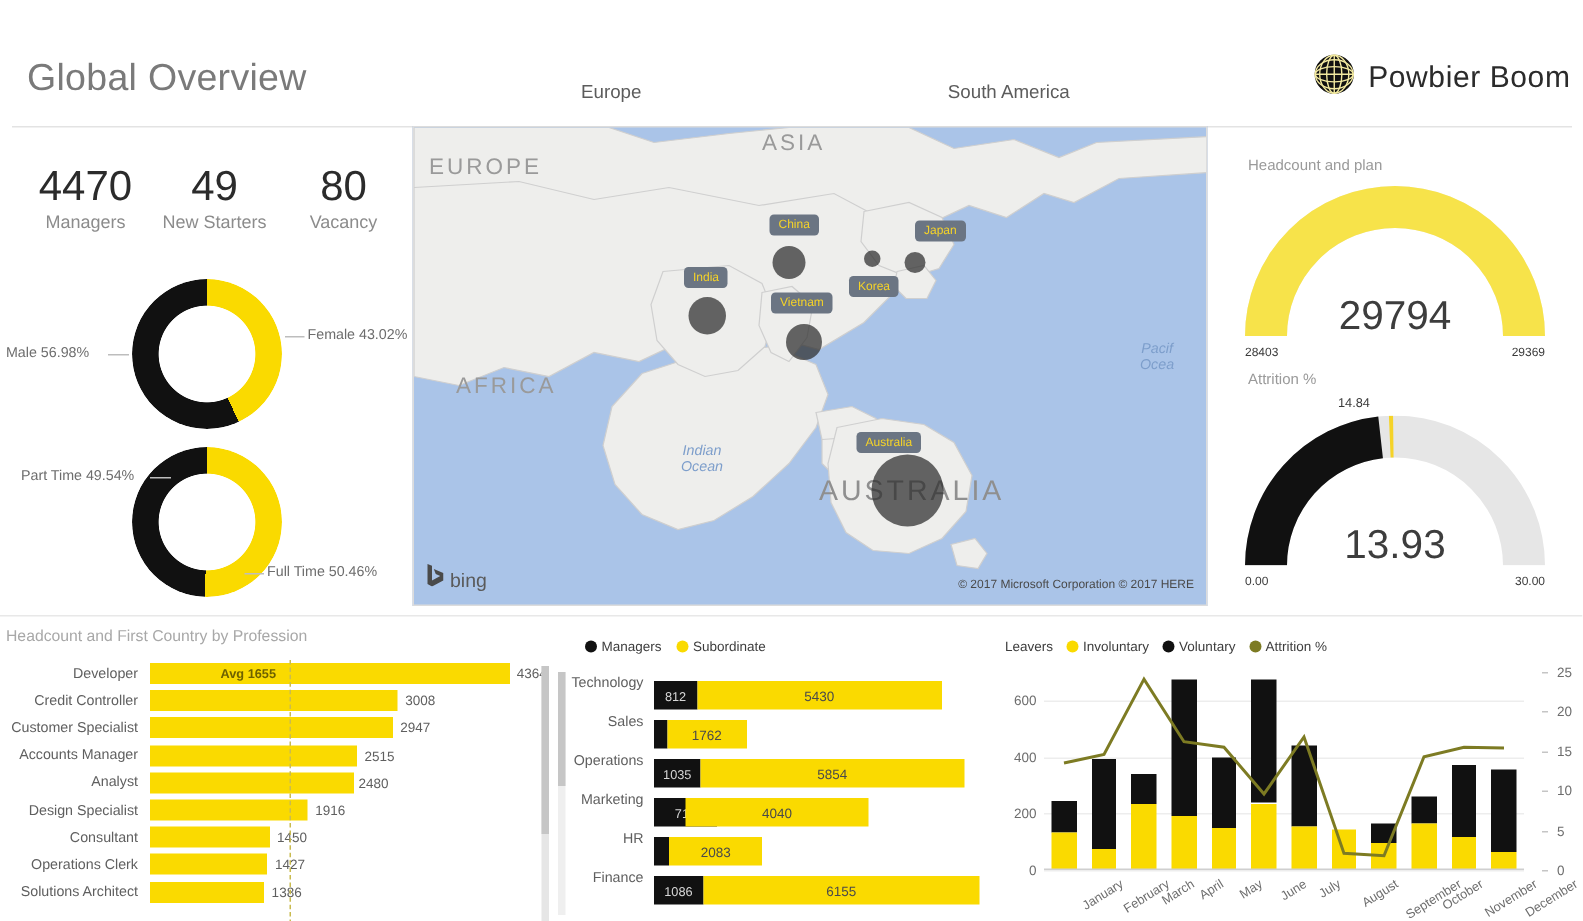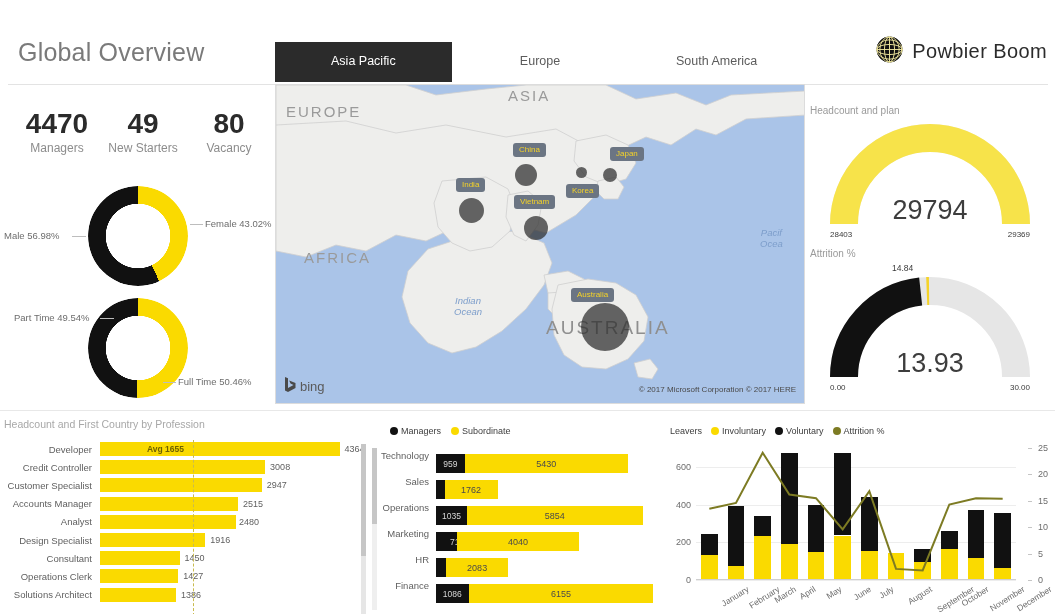--- a/index.html
+++ b/index.html
@@ -26,21 +26,21 @@
     cursor: pointer; user-select: none; padding: 0 4px;
   }
   .tab.active { background: #2b2b2b; color: #ffffff; }
 
   #brand { position: absolute; right: 8px; top: 36px; display: flex; align-items: center; gap: 9px; }
   #brand-name { font-size: 20px; color: #2b2b2b; letter-spacing: .4px; }
 
   
   #kpis { position: absolute; left: 14px; top: 108px; width: 258px; height: 56px; display: flex; }
   .kpi { flex: 1 1 0; text-align: center; }
-  .kpi-value { font-size: 28px; color: #2b2b2b; font-weight: 700; line-height: 32px; }
+  .kpi-value { font-size: 28px; color: #2b2b2b; font-weight: 400; line-height: 32px; }
   .kpi-label { font-size: 12px; color: #8c8c8c; margin-top: 1px; }
 
   .donut-block { position: absolute; left: 0; width: 272px; height: 118px; }
   #donut-gender { top: 186px; }
   #donut-worktype { top: 298px; }
   .donut-wrap { position: absolute; left: 88px; top: 0; width: 100px; height: 100px; }
   .donut {
     width: 100px; height: 100px; border-radius: 50%;
     -webkit-mask: radial-gradient(circle, transparent 32px, #000 32.5px);
     mask: radial-gradient(circle, transparent 32px, #000 32.5px);
@@ -66,21 +66,21 @@
     padding: 2px 6px 3px; border-radius: 3px; white-space: nowrap;
   }
   #bing-logo { position: absolute; left: 8px; bottom: 7px; display: flex; align-items: center; gap: 4px; }
   #bing-text { font-size: 13px; color: #5a5a5a; }
   #map-credit { position: absolute; right: 8px; bottom: 9px; font-size: 8px; color: #4a4a4a; }
 
   
   .gauge-panel { position: absolute; left: 810px; width: 240px; }
   #gauge-headcount { top: 105px; height: 135px; }
   #gauge-attrition { top: 248px; height: 150px; }
-  .gauge-title { font-size: 10px; color: #9a9a9a; }
+  .gauge-title { font-size: 10px; color: #9a9a9a; margin-left: 22px; }
   .gauge-body { position: relative; width: 200px; height: 104px; margin: 8px auto 0; }
   .gauge-arc { position: absolute; left: 0; top: 0; width: 200px; height: 100px; overflow: hidden; }
   .gauge-arc svg { display: block; }
   .gauge-value {
     position: absolute; left: 0; right: 0; bottom: 2px; text-align: center;
     font-size: 27px; color: #3d3d3d; font-weight: 400;
   }
   .gauge-min, .gauge-max { position: absolute; bottom: -11px; font-size: 8px; color: #3a3a3a; }
   .gauge-min { left: 0; }
   .gauge-max { right: 0; }
@@ -154,21 +154,20 @@
 </style>
 </head>
 <body>
 
 <div id="app">
 
   <div id="header">
     <div id="page-title">Global Overview</div>
 
     <div id="tabs">
-      <div class="tab active">Asia Pacific</div>
       <div class="tab">Europe</div>
       <div class="tab">South America</div>
     </div>
 
     <div id="brand">
       <span>
         <svg width="27" height="27" viewBox="0 0 32 32">
           <circle cx="16" cy="16" r="15" fill="#111"></circle>
           <circle cx="16" cy="16" r="15" fill="none" stroke="#111" stroke-width="1"></circle>
           <g stroke="#f2e9a0" stroke-width="1.1" fill="none">
@@ -400,21 +399,21 @@
       </span>
     </div>
     <div id="stack-scroll">
       <div id="stack-scroll-thumb"></div>
     </div>
     <div id="stack-rows">
         <div class="stack-row">
           <div class="stack-name">Technology</div>
           <div class="stack-bars">
             <div class="seg seg-mgr" style="left:0;width:28.770000000000003px">
-              <span>959</span>
+              <span>812</span>
             </div>
             <div class="seg seg-sub" style="left:28.770000000000003px;width:162.9px">
               <span>5430</span>
             </div>
           </div>
         </div>
         <div class="stack-row">
           <div class="stack-name">Sales</div>
           <div class="stack-bars">
             <div class="seg seg-mgr" style="left:0;width:8.700000000000001px">

